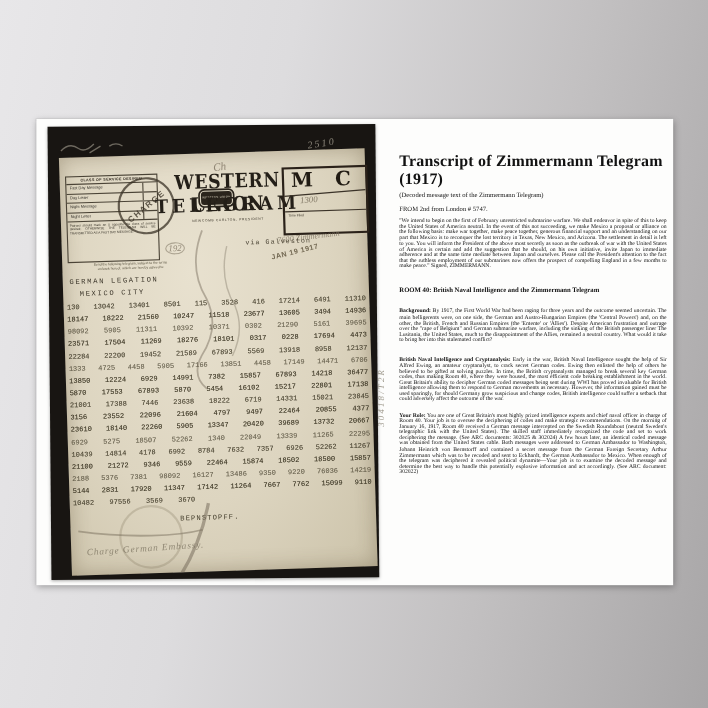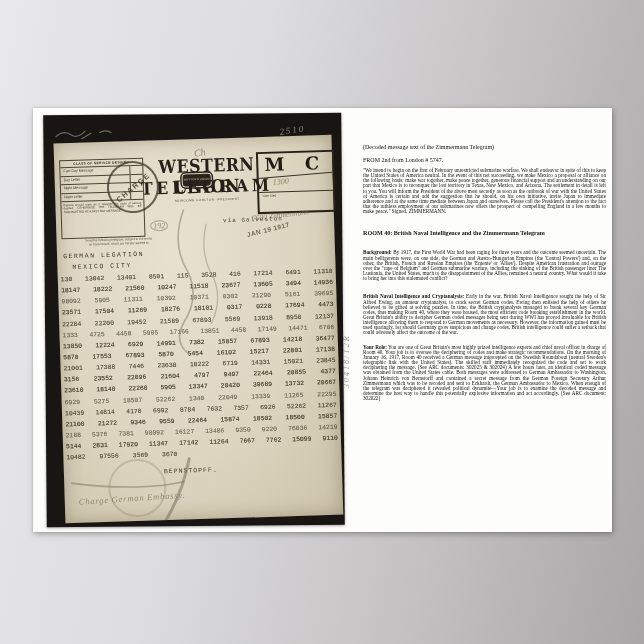--- a/index.html
+++ b/index.html
@@ -353,20 +353,24 @@
         <path d="M7,340 C55,348 98,347 120,342" stroke="rgba(120,110,92,.5)" stroke-width="1.6" fill="none"></path>
         <path d="M126,318 C120,345 110,366 98,384" stroke="rgba(120,110,92,.55)" stroke-width="3" fill="none"></path>
       </svg>
 
     </div>
   </div>
 
   <div class="sidenote">30418/T2R</div>
 
   <div class="article">
+    <div class="title">
+      <div>Transcript of Zimmermann Telegram</div>
+      <div>(1917)</div>
+    </div>
     <div class="subtitle">(Decoded message text of the Zimmermann Telegram)</div>
     <div class="fromline">FROM 2nd from London # 5747.</div>
     <div class="para">"We intend to begin on the first of February unrestricted submarine warfare. We shall endeavor in spite of this to keep the United States of America neutral. In the event of this not succeeding, we make Mexico a proposal or alliance on the following basis: make war together, make peace together, generous financial support and an understanding on our part that Mexico is to reconquer the lost territory in Texas, New Mexico, and Arizona. The settlement in detail is left to you. You will inform the President of the above most secretly as soon as the outbreak of war with the United States of America is certain and add the suggestion that he should, on his own initiative, invite Japan to immediate adherence and at the same time mediate between Japan and ourselves. Please call the President's attention to the fact that the ruthless employment of our submarines now offers the prospect of compelling England in a few months to make peace." Signed, ZIMMERMANN.</div>
     <div class="h2">ROOM 40:  British Naval Intelligence and the Zimmermann Telegram</div>
     <div class="para mt-lg"><b>Background:</b><span> By 1917, the First World War had been raging for three years and the outcome seemed uncertain. The main belligerents were, on one side, the German and Austro-Hungarian Empires (the 'Central Powers') and, on the other, the British, French and Russian Empires (the 'Entente' or 'Allies').  Despite American frustration and outrage over the "rape of Belgium" and German submarine warfare, including the sinking of the British passenger liner The Lusitania, the United States, much to the disappointment of the Allies, remained a neutral country.  What would it take to bring her into this stalemated conflict?</span></div>
     <div class="para mt-md"><b>British Naval Intelligence and Cryptanalysis:</b><span> Early in the war, British Naval Intelligence sought the help of Sir Alfred Ewing, an amateur cryptanalyst, to crack secret German codes. Ewing then enlisted the help of others he believed to be gifted at solving puzzles.  In time, the British cryptanalysts managed to break several key German codes, thus making Room 40, where they were housed, the most efficient code breaking establishment in the world. Great Britain's ability to decipher German coded messages being sent during WWI has proved invaluable for British intelligence allowing them to respond to German movements as necessary. However, the information gained must be used sparingly, for should Germany grow suspicious and change codes, British intelligence could suffer a setback that could adversely affect the outcome of the war.</span></div>
     <div class="para mt-sm"><b>Your Role:</b><span> You are one of Great Britain's most highly prized intelligence experts and chief naval officer in charge of Room 40. Your job is to oversee the deciphering of codes and make strategic recommendations.  On the morning of January 16, 1917, Room 40 received a German message intercepted on the Swedish Roundabout (neutral Sweden's telegraphic link with the United States). The skilled staff immediately recognized the code and set to work deciphering the message. (See ARC documents: 302025 &amp; 302024) A few hours later, an identical coded message was obtained from the United States cable. Both messages were addressed to German Ambassador to Washington, Johann Heinrich von Bernstorff and contained a secret message from the German Foreign Secretary Arthur Zimmermann which was to be recoded and sent to Eckhardt, the German Ambassador to Mexico. When enough of the telegram was deciphered it revealed political dynamite—Your job is to examine the decoded message and determine the best way to handle this potentially explosive information and act accordingly.  (See ARC document: 302022)</span></div>
   </div>
 
 </div>

